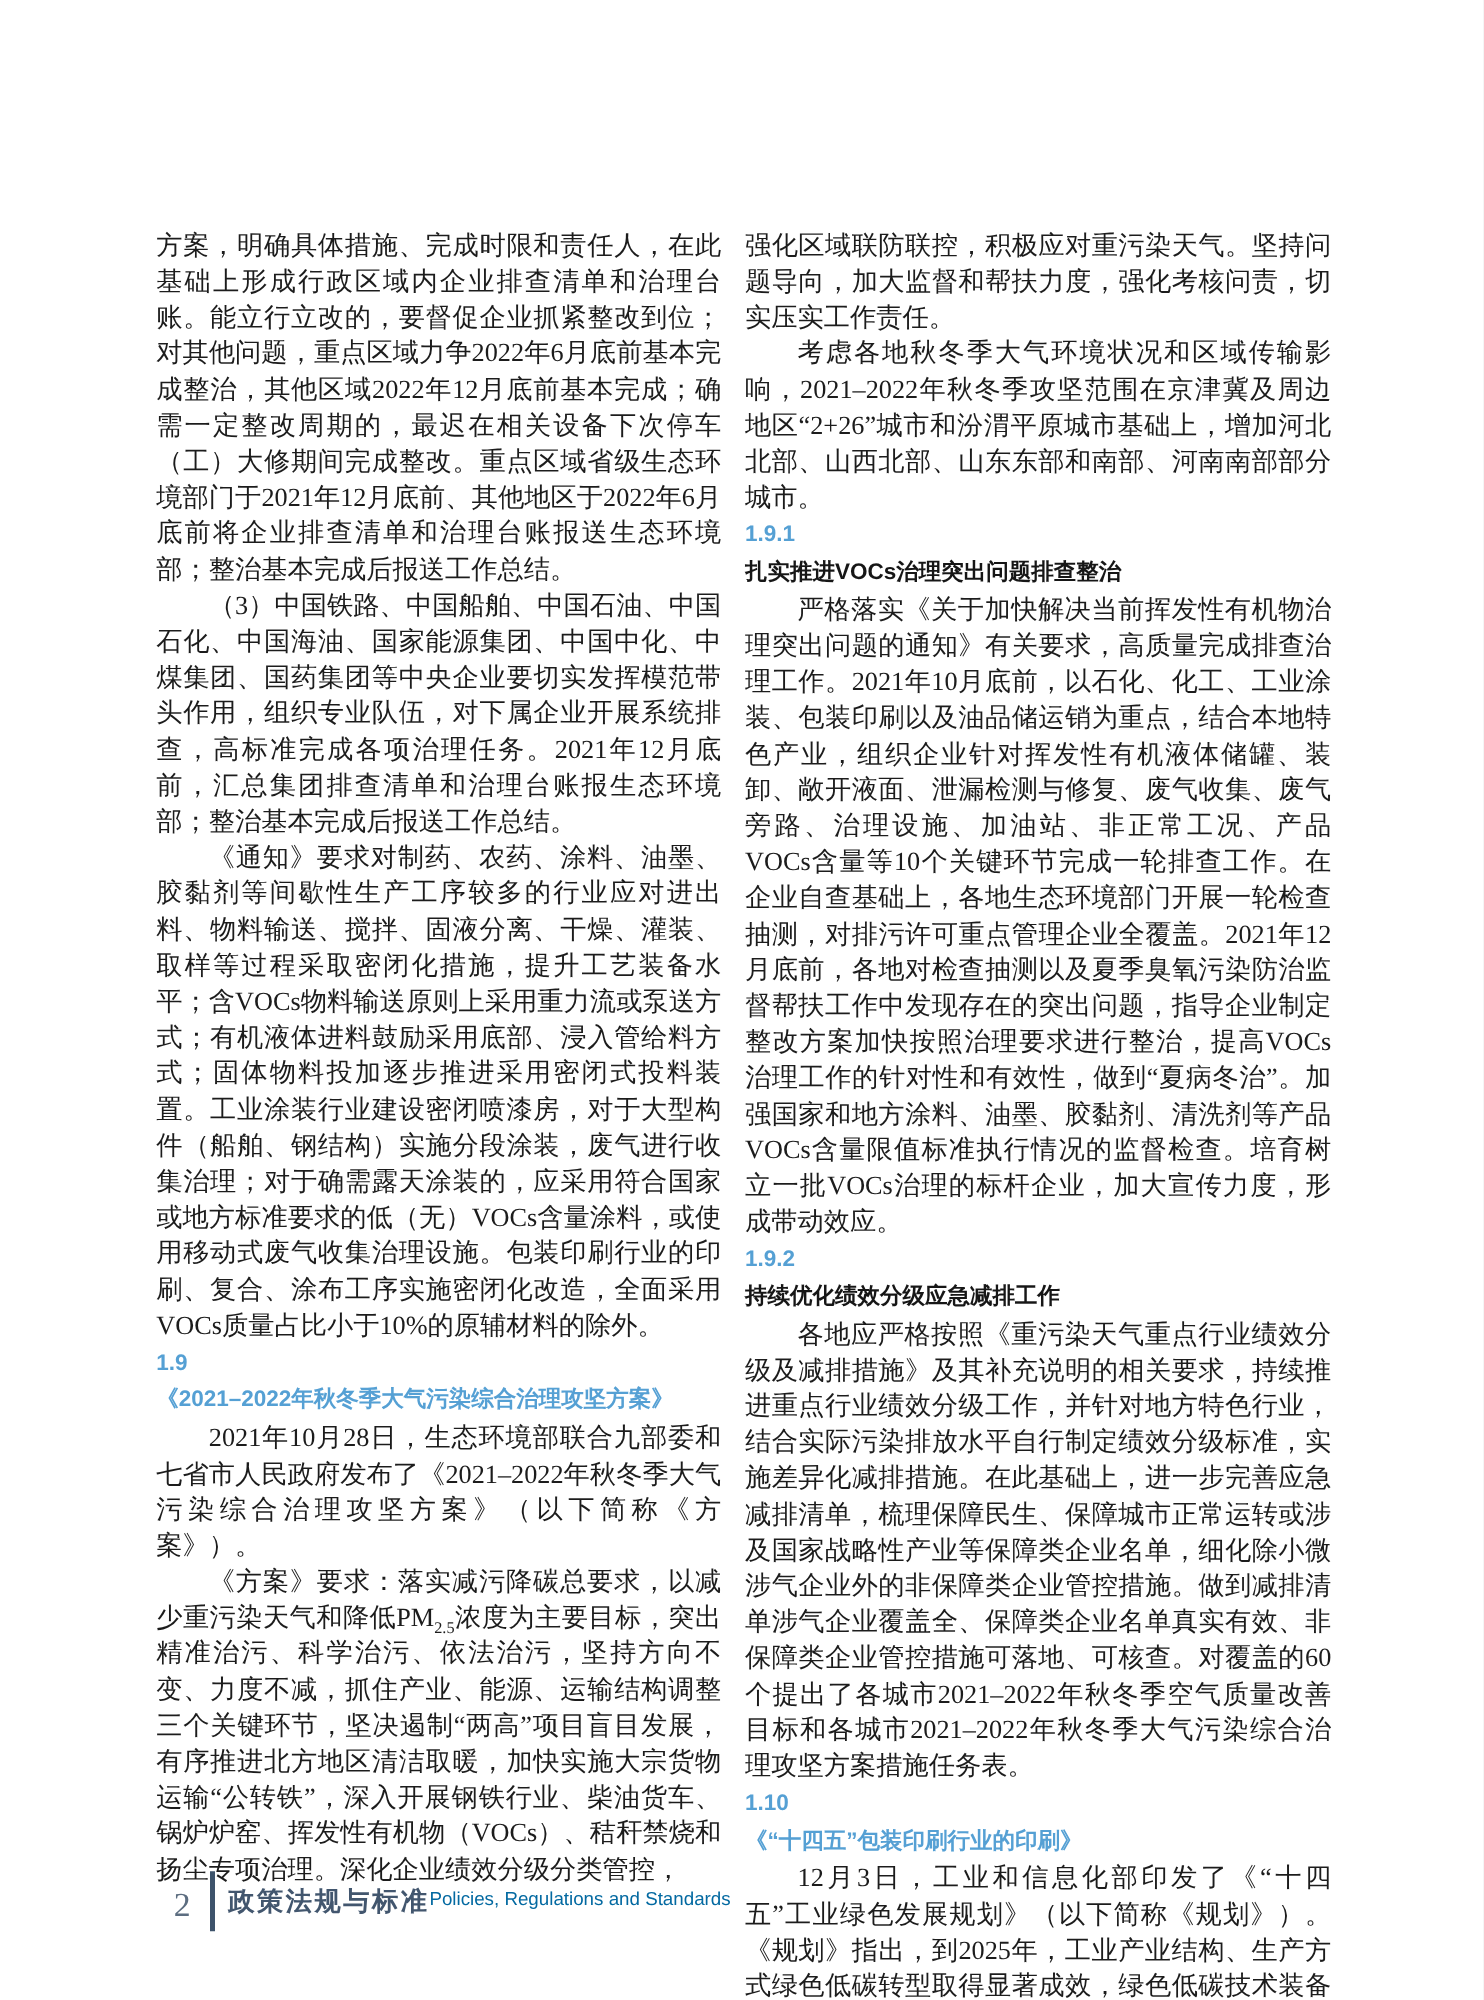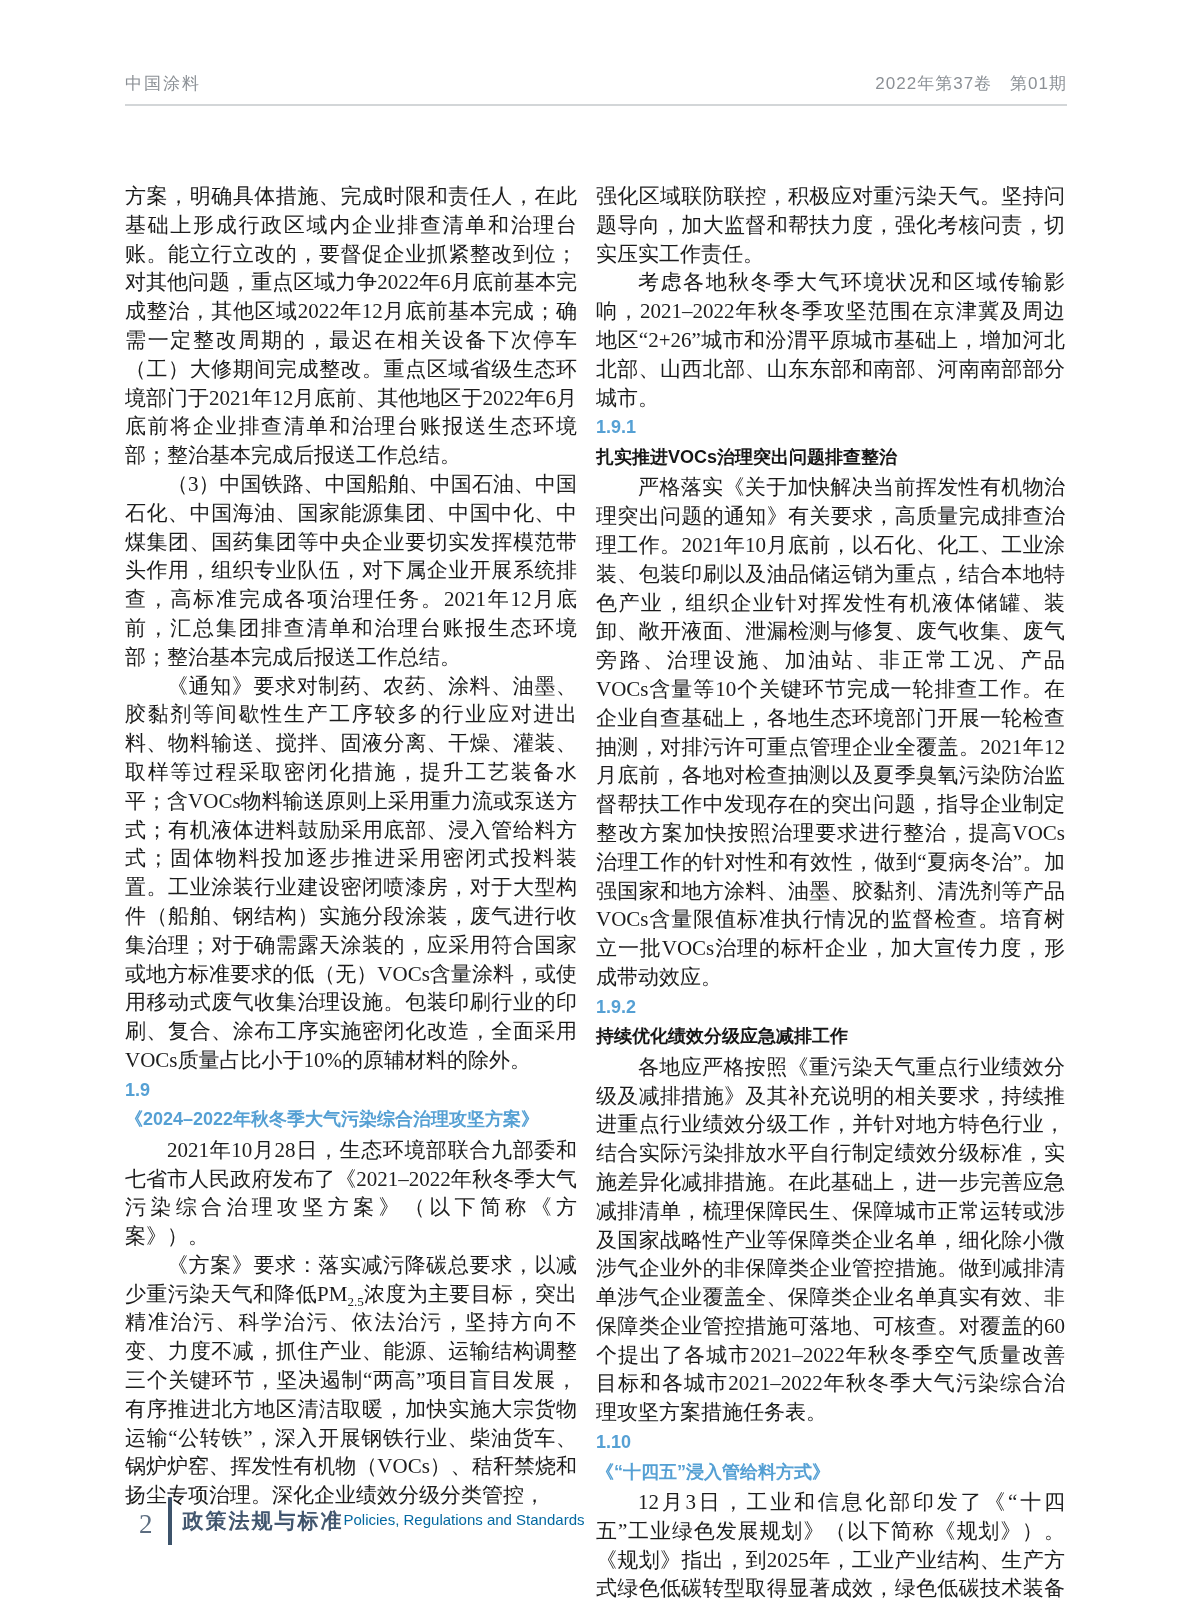--- a/index.html
+++ b/index.html
@@ -45,55 +45,51 @@
   .footer .fcn{font-family:"Liberation Sans","DejaVu Sans",sans-serif;
     font-size:21px;font-weight:bold;color:#42566e;letter-spacing:2px;}
   .footer .fen{font-family:"Liberation Sans","DejaVu Sans",sans-serif;
     font-size:15px;color:#0369a1;margin-top:4px;}
 </style>
 </head>
 <body>
 
 <div class="page">
 
-  <div class="header">
-    <span class="journal">中国涂料</span>
-    <span class="issue">2022年第37卷　第01期</span>
-  </div>
 
   <div class="columns">
 
     <div class="col left">
       <p class="para">方案，明确具体措施、完成时限和责任人，在此基础上形成行政区域内企业排查清单和治理台账。能立行立改的，要督促企业抓紧整改到位；对其他问题，重点区域力争2022年6月底前基本完成整治，其他区域2022年12月底前基本完成；确需一定整改周期的，最迟在相关设备下次停车（工）大修期间完成整改。重点区域省级生态环境部门于2021年12月底前、其他地区于2022年6月底前将企业排查清单和治理台账报送生态环境部；整治基本完成后报送工作总结。</p>
       <p class="para indent">（3）中国铁路、中国船舶、中国石油、中国石化、中国海油、国家能源集团、中国中化、中煤集团、国药集团等中央企业要切实发挥模范带头作用，组织专业队伍，对下属企业开展系统排查，高标准完成各项治理任务。2021年12月底前，汇总集团排查清单和治理台账报生态环境部；整治基本完成后报送工作总结。</p>
       <p class="para indent">《通知》要求对制药、农药、涂料、油墨、胶黏剂等间歇性生产工序较多的行业应对进出料、物料输送、搅拌、固液分离、干燥、灌装、取样等过程采取密闭化措施，提升工艺装备水平；含VOCs物料输送原则上采用重力流或泵送方式；有机液体进料鼓励采用底部、浸入管给料方式；固体物料投加逐步推进采用密闭式投料装置。工业涂装行业建设密闭喷漆房，对于大型构件（船舶、钢结构）实施分段涂装，废气进行收集治理；对于确需露天涂装的，应采用符合国家或地方标准要求的低（无）VOCs含量涂料，或使用移动式废气收集治理设施。包装印刷行业的印刷、复合、涂布工序实施密闭化改造，全面采用VOCs质量占比小于10%的原辅材料的除外。</p>
       <div class="hrow h2">
         <span class="num">1.9</span>
-        <span class="title">《2024–2022年秋冬季大气污染综合治理攻坚方案》</span>
+        <span class="title">《2021–2022年秋冬季大气污染综合治理攻坚方案》</span>
       </div>
       <p class="para indent">2021年10月28日，生态环境部联合九部委和七省市人民政府发布了《2021–2022年秋冬季大气污染综合治理攻坚方案》（以下简称《方案》）。</p>
       <p class="para indent"><span>《方案》要求：落实减污降碳总要求，以减少重污染天气和降低PM</span><sub>2.5</sub><span>浓度为主要目标，突出精准治污、科学治污、依法治污，坚持方向不变、力度不减，抓住产业、能源、运输结构调整三个关键环节，坚决遏制“两高”项目盲目发展，有序推进北方地区清洁取暖，加快实施大宗货物运输“公转铁”，深入开展钢铁行业、柴油货车、锅炉炉窑、挥发性有机物（VOCs）、秸秆禁烧和扬尘专项治理。深化企业绩效分级分类管控，</span></p>
     </div>
 
     <div class="col right">
       <p class="para">强化区域联防联控，积极应对重污染天气。坚持问题导向，加大监督和帮扶力度，强化考核问责，切实压实工作责任。</p>
       <p class="para indent">考虑各地秋冬季大气环境状况和区域传输影响，2021–2022年秋冬季攻坚范围在京津冀及周边地区“2+26”城市和汾渭平原城市基础上，增加河北北部、山西北部、山东东部和南部、河南南部部分城市。</p>
       <div class="hrow h3">
         <span class="num">1.9.1</span>
         <span class="title">扎实推进VOCs治理突出问题排查整治</span>
       </div>
       <p class="para indent">严格落实《关于加快解决当前挥发性有机物治理突出问题的通知》有关要求，高质量完成排查治理工作。2021年10月底前，以石化、化工、工业涂装、包装印刷以及油品储运销为重点，结合本地特色产业，组织企业针对挥发性有机液体储罐、装卸、敞开液面、泄漏检测与修复、废气收集、废气旁路、治理设施、加油站、非正常工况、产品VOCs含量等10个关键环节完成一轮排查工作。在企业自查基础上，各地生态环境部门开展一轮检查抽测，对排污许可重点管理企业全覆盖。2021年12月底前，各地对检查抽测以及夏季臭氧污染防治监督帮扶工作中发现存在的突出问题，指导企业制定整改方案加快按照治理要求进行整治，提高VOCs治理工作的针对性和有效性，做到“夏病冬治”。加强国家和地方涂料、油墨、胶黏剂、清洗剂等产品VOCs含量限值标准执行情况的监督检查。培育树立一批VOCs治理的标杆企业，加大宣传力度，形成带动效应。</p>
       <div class="hrow h3">
         <span class="num">1.9.2</span>
         <span class="title">持续优化绩效分级应急减排工作</span>
       </div>
       <p class="para indent">各地应严格按照《重污染天气重点行业绩效分级及减排措施》及其补充说明的相关要求，持续推进重点行业绩效分级工作，并针对地方特色行业，结合实际污染排放水平自行制定绩效分级标准，实施差异化减排措施。在此基础上，进一步完善应急减排清单，梳理保障民生、保障城市正常运转或涉及国家战略性产业等保障类企业名单，细化除小微涉气企业外的非保障类企业管控措施。做到减排清单涉气企业覆盖全、保障类企业名单真实有效、非保障类企业管控措施可落地、可核查。对覆盖的60个提出了各城市2021–2022年秋冬季空气质量改善目标和各城市2021–2022年秋冬季大气污染综合治理攻坚方案措施任务表。</p>
       <div class="hrow h2 w110">
         <span class="num">1.10</span>
-        <span class="title">《“十四五”浸入管给料方式》</span>
+        <span class="title">《“十四五”包装印刷行业的印刷》</span>
       </div>
       <p class="para indent">12月3日，工业和信息化部印发了《“十四五”工业绿色发展规划》（以下简称《规划》）。《规划》指出，到2025年，工业产业结构、生产方式绿色低碳转型取得显著成效，绿色低碳技术装备广泛应用，能源资源利用效率大幅提高，绿色制造水平全面提升，为2030年工业领域碳达峰奠定坚实基础。</p>
     </div>
 
   </div>
 
   <div class="footer">
     <span class="pnum">2</span>
     <span class="bar"></span>
     <span class="ftext">

